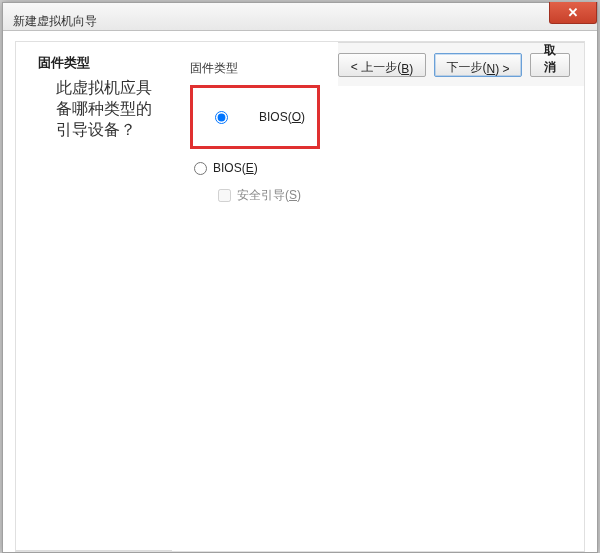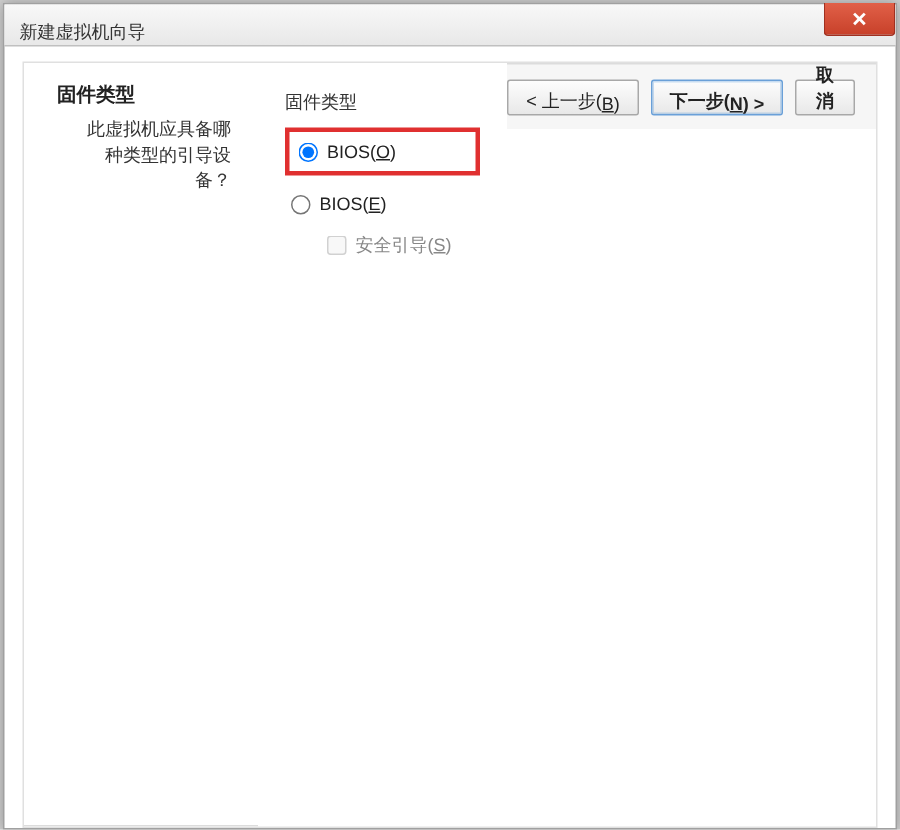--- a/index.html
+++ b/index.html
@@ -70,24 +70,23 @@
       padding: 12px 18px 14px 22px;
       border-bottom: 1px solid #dcdcdc;
     }
     .header-title {
       font-weight: bold;
       font-size: 13px;
       color: #222;
       margin-bottom: 6px;
     }
     .header-subtitle {
-      font-size: 12px;
+      font-size: 16px;
       color: #333;
       padding-left: 18px;
-      text-align: right;
     }
     .body-area {
       padding: 18px 18px 10px 18px;
       flex: 1;
     }
     .section-label {
       font-size: 12px;
       color: #333;
       margin-bottom: 8px;
     }
@@ -151,21 +150,20 @@
       color: #222;
       cursor: pointer;
       display: inline-flex;
       align-items: flex-end;
       justify-content: center;
       padding: 0 10px;
     }
     .btn.default {
       border: 1px solid #6aa0d8;
       box-shadow: 0 0 0 1px rgba(100,160,220,0.35) inset;
-      font-weight: bold;
     }
     .btn-cut {
       min-width: 40px;
       font-weight: bold;
     }
   </style>
 </head>
 <body>
 
 <div class="window">
@@ -181,21 +179,21 @@
 
       <div class="header-area">
         <div class="header-title">固件类型</div>
         <div class="header-subtitle">此虚拟机应具备哪种类型的引导设备？</div>
       </div>
 
       <div class="body-area">
         <div class="section-label">固件类型</div>
 
         <div class="highlight-box">
-          <div class="radio-row" style="padding:2px 2px;margin:0;">
+          <div class="radio-row" style="padding:2px 2px;margin:16px;gap:25px;">
             <input type="radio" class="radio-input" name="fw" checked="" style="">
             <label class="radio-label"><span>BIOS(</span><span class="u">O</span><span>)</span></label>
           </div>
         </div>
 
         <div class="radio-row">
           <input type="radio" class="radio-input" name="fw" style="">
           <label class="radio-label"><span>BIOS(</span><span class="u">E</span><span>)</span></label>
         </div>
 

